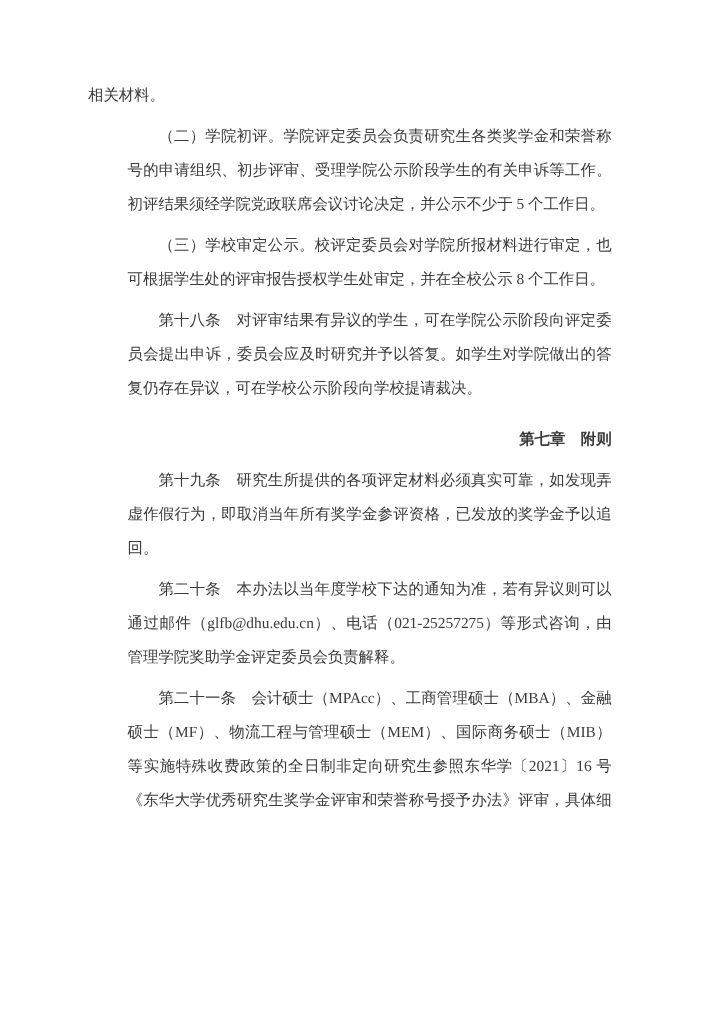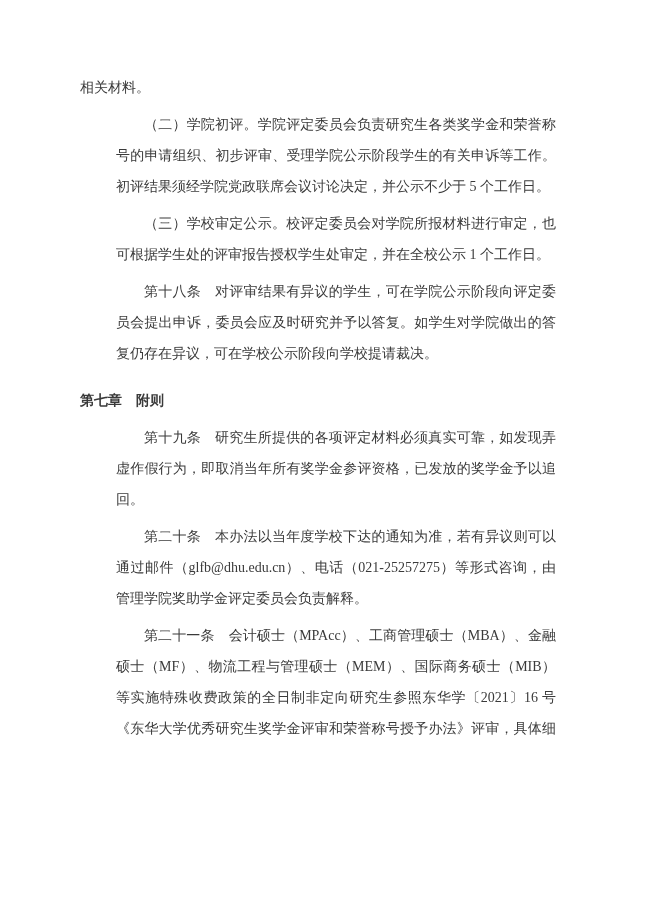--- a/index.html
+++ b/index.html
@@ -24,41 +24,41 @@
     margin: 0 0 6px 0;
   }
   .para {
     text-align: justify;
   }
   .para.indent {
     text-indent: 2em;
     margin-left: 36px;
   }
   .chapter-heading {
-    text-align: left;
+    text-align: right;
     font-weight: bold;
     margin: 16px 0 6px 0 !important;
   }
   .signature {
     text-align: center;
     margin-top: 12px;
   }
   .date-line {
     text-align: left;
     margin-top: 8px;
   }
 </style>
 </head>
 <body>
 
 <div class="page">
   <div class="doc-body">
       <p class="para">相关材料。</p>
       <p class="para indent">（二）学院初评。学院评定委员会负责研究生各类奖学金和荣誉称号的申请组织、初步评审、受理学院公示阶段学生的有关申诉等工作。初评结果须经学院党政联席会议讨论决定，并公示不少于 5 个工作日。</p>
-      <p class="para indent">（三）学校审定公示。校评定委员会对学院所报材料进行审定，也可根据学生处的评审报告授权学生处审定，并在全校公示 1 个工作日。</p>
+      <p class="para indent">（三）学校审定公示。校评定委员会对学院所报材料进行审定，也可根据学生处的评审报告授权学生处审定，并在全校公示 8 个工作日。</p>
       <p class="para indent">第十八条　对评审结果有异议的学生，可在学院公示阶段向评定委员会提出申诉，委员会应及时研究并予以答复。如学生对学院做出的答复仍存在异议，可在学校公示阶段向学校提请裁决。</p>
       <p class="chapter-heading">第七章　附则</p>
       <p class="para indent">第十九条　研究生所提供的各项评定材料必须真实可靠，如发现弄虚作假行为，即取消当年所有奖学金参评资格，已发放的奖学金予以追回。</p>
       <p class="para indent">第二十条　本办法以当年度学校下达的通知为准，若有异议则可以通过邮件（glfb@dhu.edu.cn）、电话（021-25257275）等形式咨询，由管理学院奖助学金评定委员会负责解释。</p>
       <p class="para indent">第二十一条　会计硕士（MPAcc）、工商管理硕士（MBA）、金融硕士（MF）、物流工程与管理硕士（MEM）、国际商务硕士（MIB）等实施特殊收费政策的全日制非定向研究生参照东华学〔2021〕16 号《东华大学优秀研究生奖学金评审和荣誉称号授予办法》评审，具体细则由专业学位中心单独制定。</p>
     </div>
   <div class="signature">东华大学旭日工商管理学院</div>
   <div class="date-line">2023 年 5 月</div>
 </div>
 

